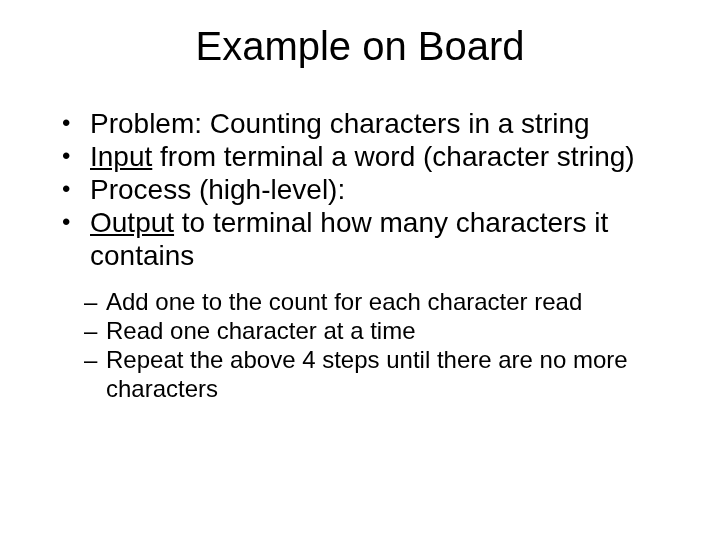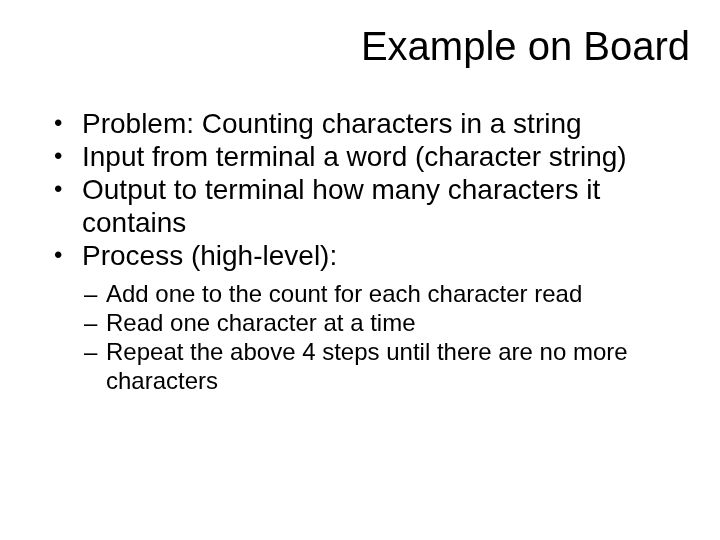--- a/index.html
+++ b/index.html
@@ -11,28 +11,28 @@
     font-family: Arial, Helvetica, sans-serif;
     color: #000000;
   }
   .slide {
     box-sizing: border-box;
     width: 720px;
     height: 540px;
     padding: 18px 30px 30px 30px;
   }
   .title {
-    text-align: right;
+    text-align: center;
     font-size: 40px;
     font-weight: 400;
     margin: 6px 0 38px 0;
   }
   ul.bullets {
     list-style: none;
-    margin: 8px;
+    margin: 16px;
     padding: 0 0 0 16px;
   }
   ul.bullets > li {
     font-size: 28px;
     line-height: 1.18;
     position: relative;
     padding-left: 28px;
     margin: 0;
   }
   ul.bullets > li::before {
@@ -55,41 +55,42 @@
     padding-left: 22px;
     margin: 0;
   }
   ul.sub > li::before {
     content: "–";
     position: absolute;
     left: 0;
     top: 0;
   }
   .u {
+    text-decoration: underline;
     text-align: center;
   }
 </style>
 </head>
 <body>
 
 <div class="slide">
   <h1 class="title">Example on Board</h1>
 
   <ul class="bullets">
     <li>
       <span>Problem: Counting characters in a string</span>
     </li>
     <li>
       <span class="u">Input</span><span> from terminal a word (character string)</span>
     </li>
     <li>
-      <span class="u">Output</span><span> to terminal how many characters it contains</span>
+      <span>Process (high-level):</span>
     </li>
     <li>
-      <span>Process (high-level):</span>
+      <span class="u">Output</span><span> to terminal how many characters it contains</span>
     </li>
   </ul>
 
   <ul class="sub">
     <li>
       <span>Add one to the count for each character read</span>
     </li>
     <li>
       <span>Read one character at a time</span>
     </li>

